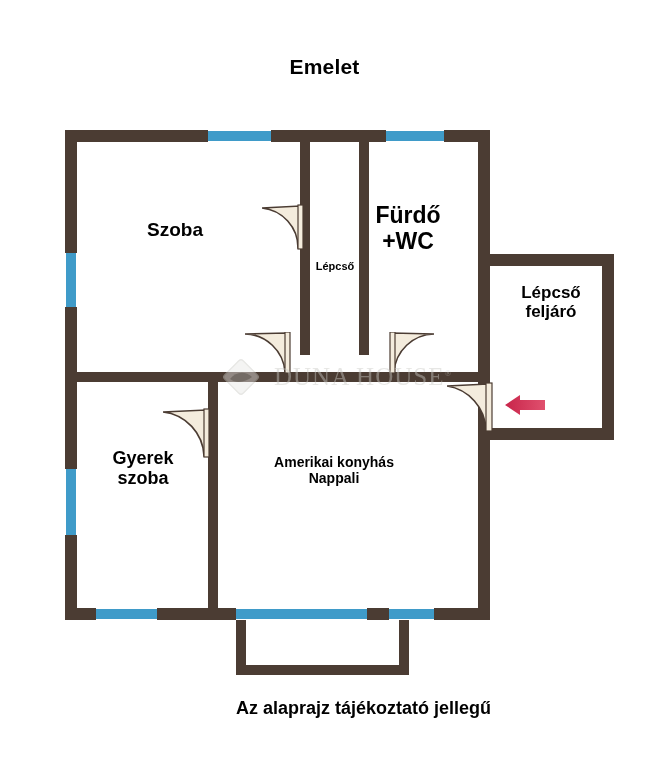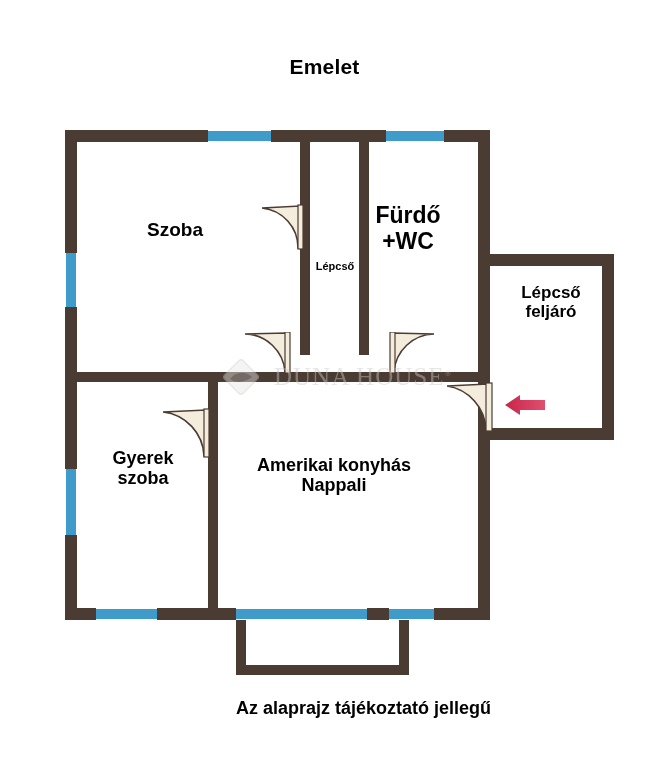--- a/index.html
+++ b/index.html
@@ -148,21 +148,21 @@
 
   <div class="rlabel" style="left:356px;top:203px;width:104px;font-size:23px;">Fürdő
 +WC</div>
 
   <div class="rlabel" style="left:498px;top:283px;width:106px;font-size:17px;">Lépcső
 feljáró</div>
 
   <div class="rlabel" style="left:85px;top:448px;width:116px;font-size:18px;">Gyerek
 szoba</div>
 
-  <div class="rlabel" style="left:228px;top:455px;width:212px;font-size:18px;">Amerikai konyhás
+  <div class="rlabel" style="left:228px;top:455px;width:212px;font-size:14px;">Amerikai konyhás
 Nappali</div>
 
 
   <div class="wm">
     <svg width="38" height="38" viewBox="0 0 38 38">
       <g transform="rotate(45 19 19)">
         <rect x="6" y="6" width="26" height="26" rx="3" fill="#e8e8e6" stroke="#c9c9c4" stroke-width="1.4"></rect>
       </g>
       <path d="M 8 21 C 14 13, 24 13, 30 19 C 24 24, 14 26, 8 21 Z" fill="#6e6e6a" opacity=".55"></path>
     </svg>

